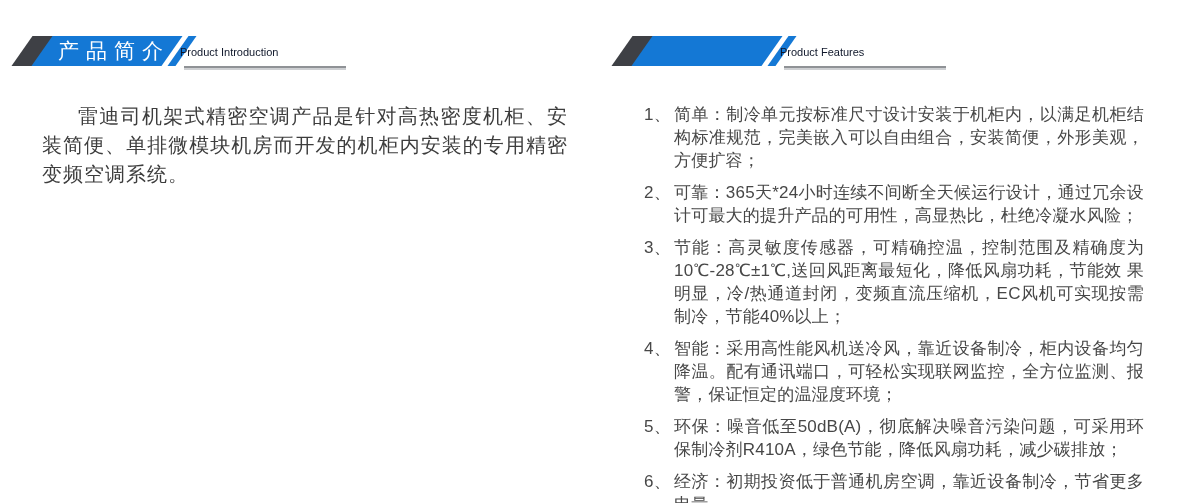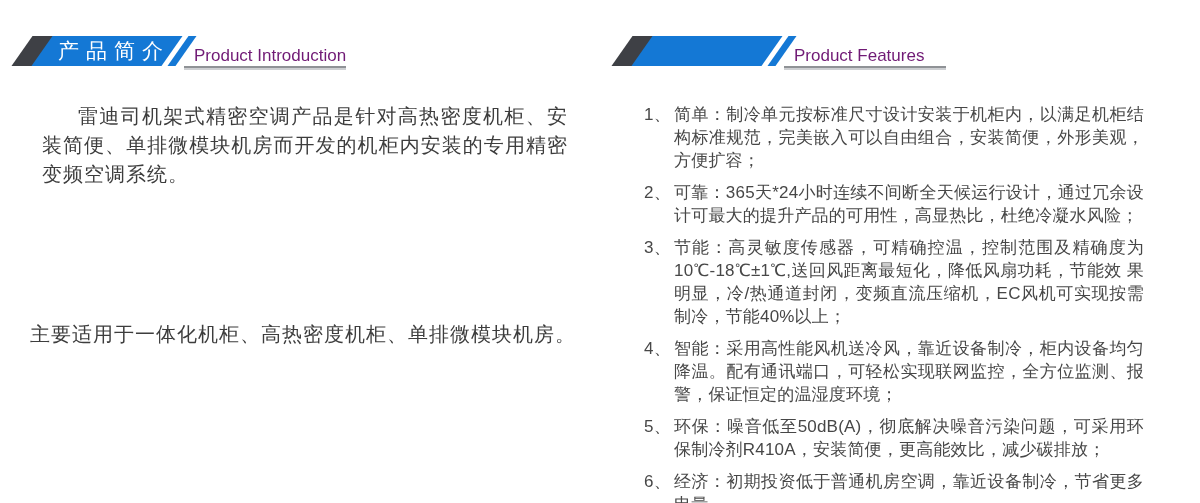--- a/index.html
+++ b/index.html
@@ -30,22 +30,22 @@
   .banner .stripe {
     position:absolute; top:2px; left:178px; width:8px; height:30px;
     background:#1478d5; transform:skewX(-35deg);
   }
   .banner .cn {
     position:absolute; top:4px; left:58px; width:120px;
     font-size:21px; line-height:26px; color:#ffffff;
     letter-spacing:7px; white-space:nowrap;
   }
   .banner .en {
-    position:absolute; top:12px; left:194px;
-    font-size:17px; color:#701a75; white-space:nowrap;
+    position:absolute; top:12px; left:180px;
+    font-size:11px; color:#0f172a; white-space:nowrap;
   }
   .banner .rule {
     position:absolute; top:32px; left:184px; width:162px; height:2px;
     background:#8f9296; box-shadow:0 2px 0 #cdcfd2;
   }
 
   .banner-intro, .banner-features { top:34px; }
   .banner-application { top:252px; }
 
   
@@ -82,21 +82,20 @@
       <span class="bluebox"></span>
       <span class="stripe"></span>
       <span class="cn">产品简介</span>
       <span class="en">Product Introduction</span>
       <span class="rule"></span>
     </div>
 
     <p class="intro-para">雷迪司机架式精密空调产品是针对高热密度机柜、安装简便、单排微模块机房而开发的机柜内安装的专用精密变频空调系统。</p>
 
 
-    <p class="app-para">主要适用于一体化机柜、高热密度机柜、单排微模块机房。</p>
 
   </div>
 
   <div class="col col-right">
 
     <div class="banner banner-features">
       <span class="slash"></span>
       <span class="bluebox"></span>
       <span class="stripe"></span>
       <span class="en">Product Features</span>
@@ -107,29 +106,29 @@
       <div class="feat">
         <span class="num">1、</span>
         <span class="txt">简单：制冷单元按标准尺寸设计安装于机柜内，以满足机柜结构标准规范，完美嵌入可以自由组合，安装简便，外形美观，方便扩容；</span>
       </div>
       <div class="feat">
         <span class="num">2、</span>
         <span class="txt">可靠：365天*24小时连续不间断全天候运行设计，通过冗余设计可最大的提升产品的可用性，高显热比，杜绝冷凝水风险；</span>
       </div>
       <div class="feat">
         <span class="num">3、</span>
-        <span class="txt">节能：高灵敏度传感器，可精确控温，控制范围及精确度为10℃-18℃±1℃,送回风距离最短化，降低风扇功耗，节能效 果明显，冷/热通道封闭，变频直流压缩机，EC风机可实现按需制冷，节能40%以上；</span>
+        <span class="txt">节能：高灵敏度传感器，可精确控温，控制范围及精确度为10℃-28℃±1℃,送回风距离最短化，降低风扇功耗，节能效 果明显，冷/热通道封闭，变频直流压缩机，EC风机可实现按需制冷，节能40%以上；</span>
       </div>
       <div class="feat">
         <span class="num">4、</span>
         <span class="txt">智能：采用高性能风机送冷风，靠近设备制冷，柜内设备均匀降温。配有通讯端口，可轻松实现联网监控，全方位监测、报 警，保证恒定的温湿度环境；</span>
       </div>
       <div class="feat">
         <span class="num">5、</span>
-        <span class="txt">环保：噪音低至50dB(A)，彻底解决噪音污染问题，可采用环保制冷剂R410A，安装简便，更高能效比，减少碳排放；</span>
+        <span class="txt">环保：噪音低至50dB(A)，彻底解决噪音污染问题，可采用环保制冷剂R410A，绿色节能，降低风扇功耗，减少碳排放；</span>
       </div>
       <div class="feat">
         <span class="num">6、</span>
         <span class="txt">经济：初期投资低于普通机房空调，靠近设备制冷，节省更多电量。</span>
       </div>
     </div>
 
   </div>
 
 </div>

